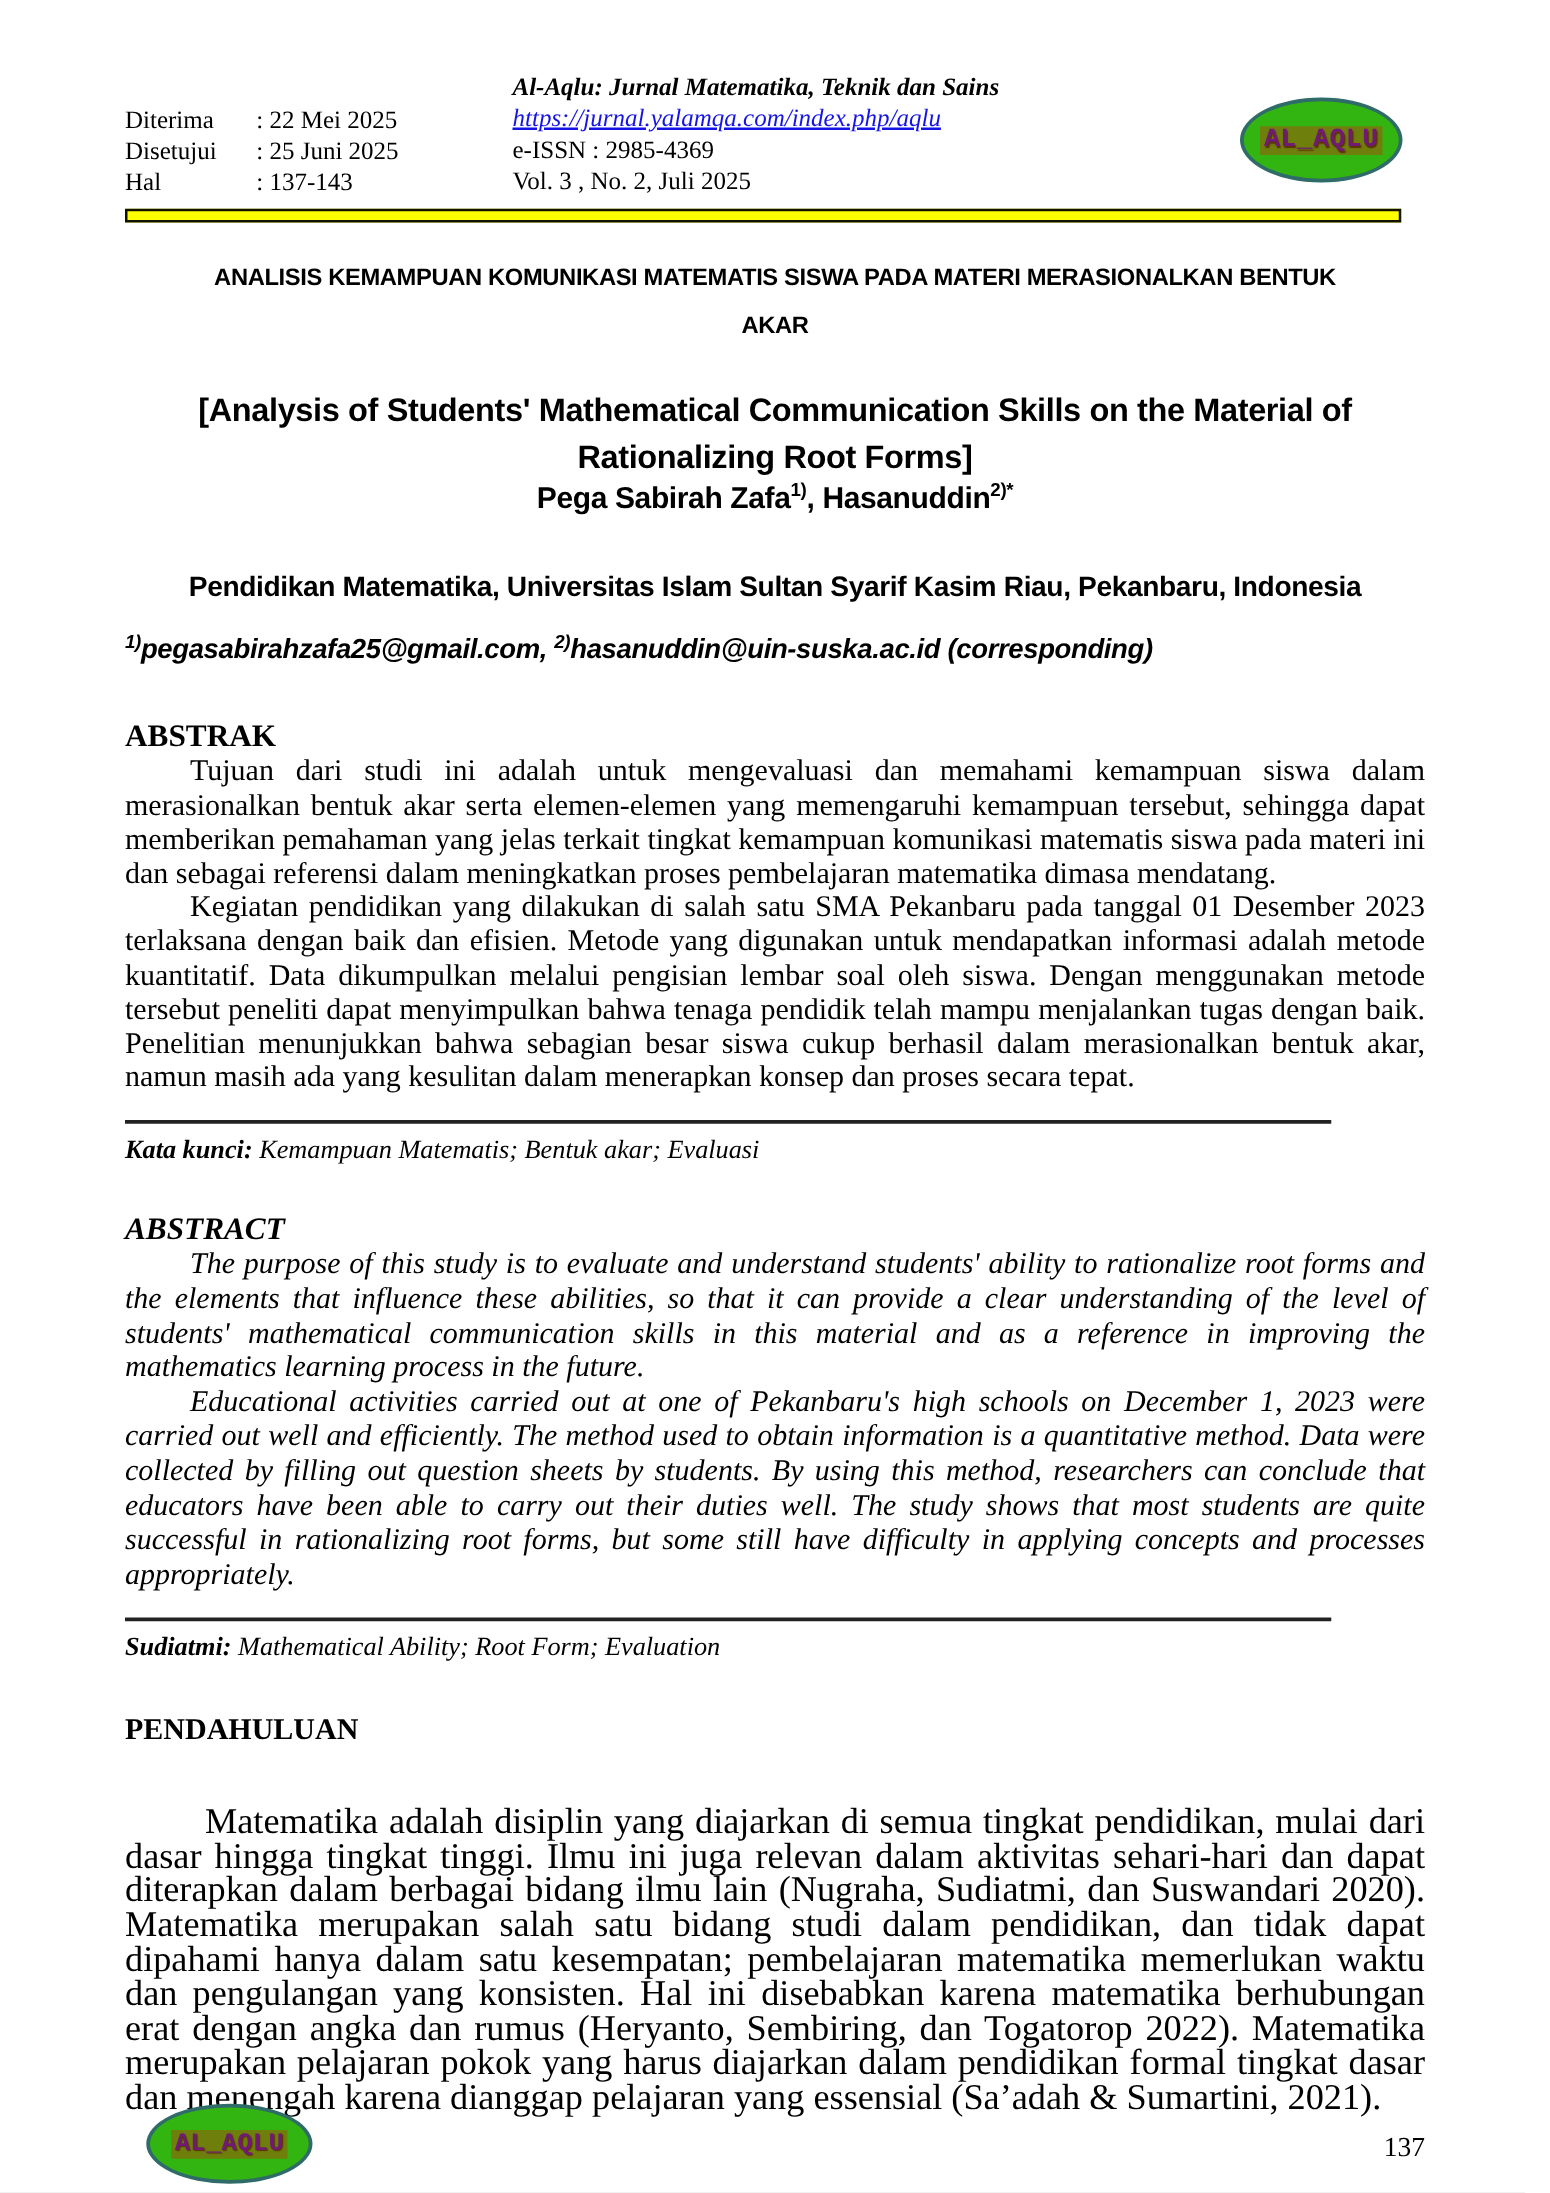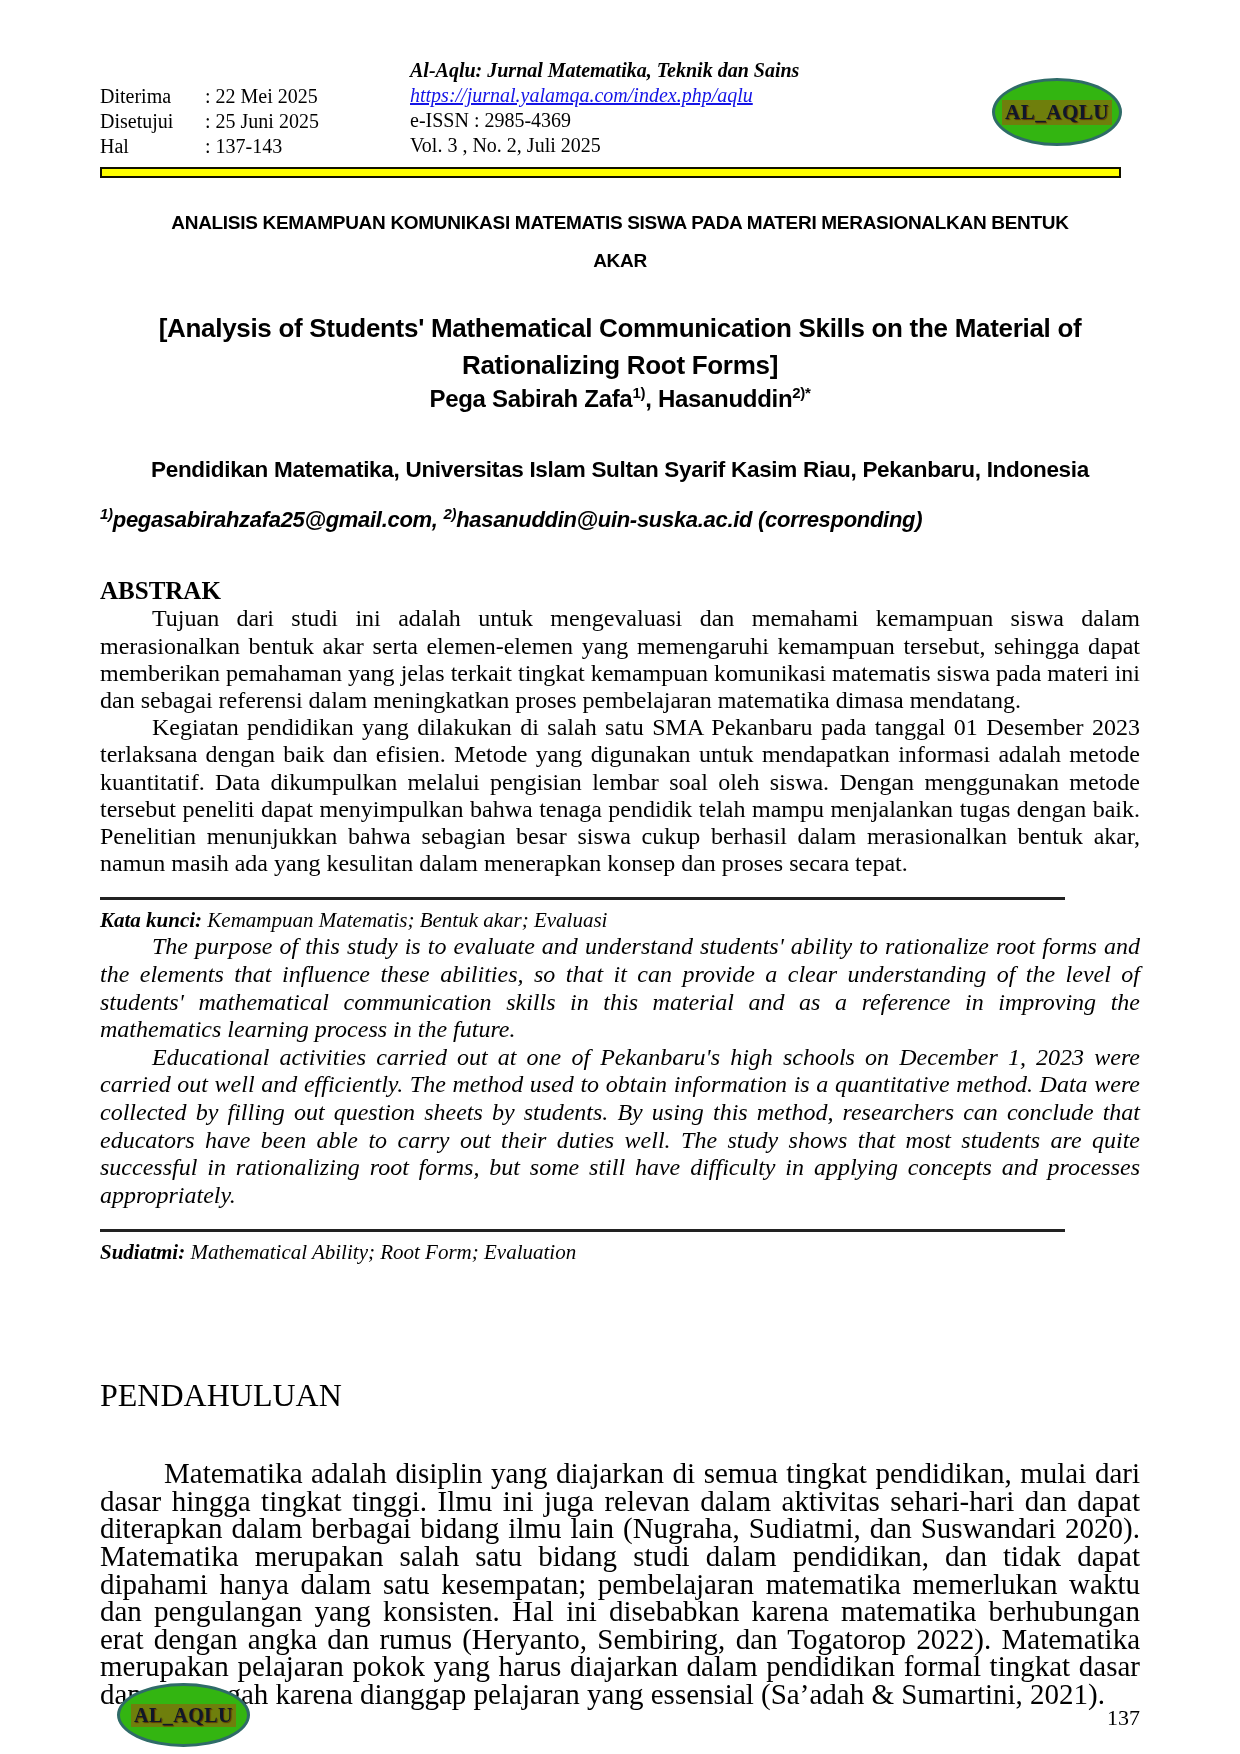--- a/index.html
+++ b/index.html
@@ -26,23 +26,23 @@
   .logo {
     position:absolute; right:18px; top:20px;
     width:130px; height:68px;
     background:#33b511;
     border:3px solid #2f6b68;
     border-radius:50%;
     display:flex; align-items:center; justify-content:center;
     z-index:2;
   }
   .logo-text {
-    font-family:Liberation Serif, serif;
+    font-family:Liberation Mono, monospace;
     font-weight:bold; font-size:21px; letter-spacing:0.5px;
-    color:#0f172a;
+    color:#701a75;
     background:rgba(160,82,10,0.55);
     padding:0 3px;
     text-shadow:1px 1px 1px #5a3200;
   }
   .accent-bar {
     margin-top:8px;
     height:11px; width:1021px;
     background:#ffff00;
     border:2px solid #111100;
   }
@@ -69,21 +69,21 @@
   .para {
     font-size:24px; line-height:27.2px;
     text-align:justify; text-indent:52px;
   }
   .para.italic { font-style:italic; line-height:27.6px; }
   .rule { margin-top:20px; width:965px; border-top:3px solid #222; }
   .kw-line { margin-top:8px; font-size:21px; font-style:italic; }
   .kw-label { font-weight:bold; }
 
   
-  .intro-h { margin-top:112px; font-size:32px; font-weight:normal; }
+  .intro-h { margin-top:41px; font-size:24px; font-weight:bold; }
   .intro-para {
     margin-top:46px;
     font-size:29px; line-height:27.6px;
     text-align:justify; text-indent:64px;
   }
 
   
   .footer-logo {
     position:absolute; left:117px; top:1683px;
     width:133px; height:64px;
@@ -140,20 +140,21 @@
     <div class="affiliation sans">Pendidikan Matematika, Universitas Islam Sultan Syarif Kasim Riau, Pekanbaru, Indonesia</div>
 
     <div class="emails sans"><sup>1)</sup><span>pegasabirahzafa25@gmail.com, </span><sup>2)</sup><span>hasanuddin@uin-suska.ac.id (corresponding)</span></div>
 
     <div class="sec-heading abstrak-h">ABSTRAK</div>
     <p class="para">Tujuan dari studi ini adalah untuk mengevaluasi dan memahami kemampuan siswa dalam merasionalkan bentuk akar serta elemen-elemen yang memengaruhi kemampuan tersebut, sehingga dapat memberikan pemahaman yang jelas terkait tingkat kemampuan komunikasi matematis siswa pada materi ini dan sebagai referensi dalam meningkatkan proses pembelajaran matematika dimasa mendatang.</p>
     <p class="para">Kegiatan pendidikan yang dilakukan di salah satu SMA Pekanbaru pada tanggal 01 Desember 2023 terlaksana dengan baik dan efisien. Metode yang digunakan untuk mendapatkan informasi adalah metode kuantitatif. Data dikumpulkan melalui pengisian lembar soal oleh siswa. Dengan menggunakan metode tersebut peneliti dapat menyimpulkan bahwa tenaga pendidik telah mampu menjalankan tugas dengan baik. Penelitian menunjukkan bahwa sebagian besar siswa cukup berhasil dalam merasionalkan bentuk akar, namun masih ada yang kesulitan dalam menerapkan konsep dan proses secara tepat.</p>
     <div class="rule"></div>
     <div class="kw-line"><span class="kw-label">Kata kunci:</span><span> Kemampuan Matematis; Bentuk akar; Evaluasi</span></div>
 
+    <div class="sec-heading abstract-h">ABSTRACT</div>
     <p class="para italic">The purpose of this study is to evaluate and understand students' ability to rationalize root forms and the elements that influence these abilities, so that it can provide a clear understanding of the level of students' mathematical communication skills in this material and as a reference in improving the mathematics learning process in the future.</p>
     <p class="para italic">Educational activities carried out at one of Pekanbaru's high schools on December 1, 2023 were carried out well and efficiently. The method used to obtain information is a quantitative method. Data were collected by filling out question sheets by students. By using this method, researchers can conclude that educators have been able to carry out their duties well. The study shows that most students are quite successful in rationalizing root forms, but some still have difficulty in applying concepts and processes appropriately.</p>
     <div class="rule"></div>
     <div class="kw-line"><span class="kw-label">Sudiatmi:</span><span> Mathematical Ability; Root Form; Evaluation</span></div>
 
     <div class="intro-h">PENDAHULUAN</div>
     <p class="intro-para">Matematika adalah disiplin yang diajarkan di semua tingkat pendidikan, mulai dari dasar hingga tingkat tinggi. Ilmu ini juga relevan dalam aktivitas sehari-hari dan dapat diterapkan dalam berbagai bidang ilmu lain (Nugraha, Sudiatmi, dan Suswandari 2020). Matematika merupakan salah satu bidang studi dalam pendidikan, dan tidak dapat dipahami hanya dalam satu kesempatan; pembelajaran matematika memerlukan waktu dan pengulangan yang konsisten. Hal ini disebabkan karena matematika berhubungan erat dengan angka dan rumus (Heryanto, Sembiring, dan Togatorop 2022). Matematika merupakan pelajaran pokok yang harus diajarkan dalam pendidikan formal tingkat dasar dan menengah karena dianggap pelajaran yang essensial (Sa’adah &amp; Sumartini, 2021).</p>
 
   </div>
 

